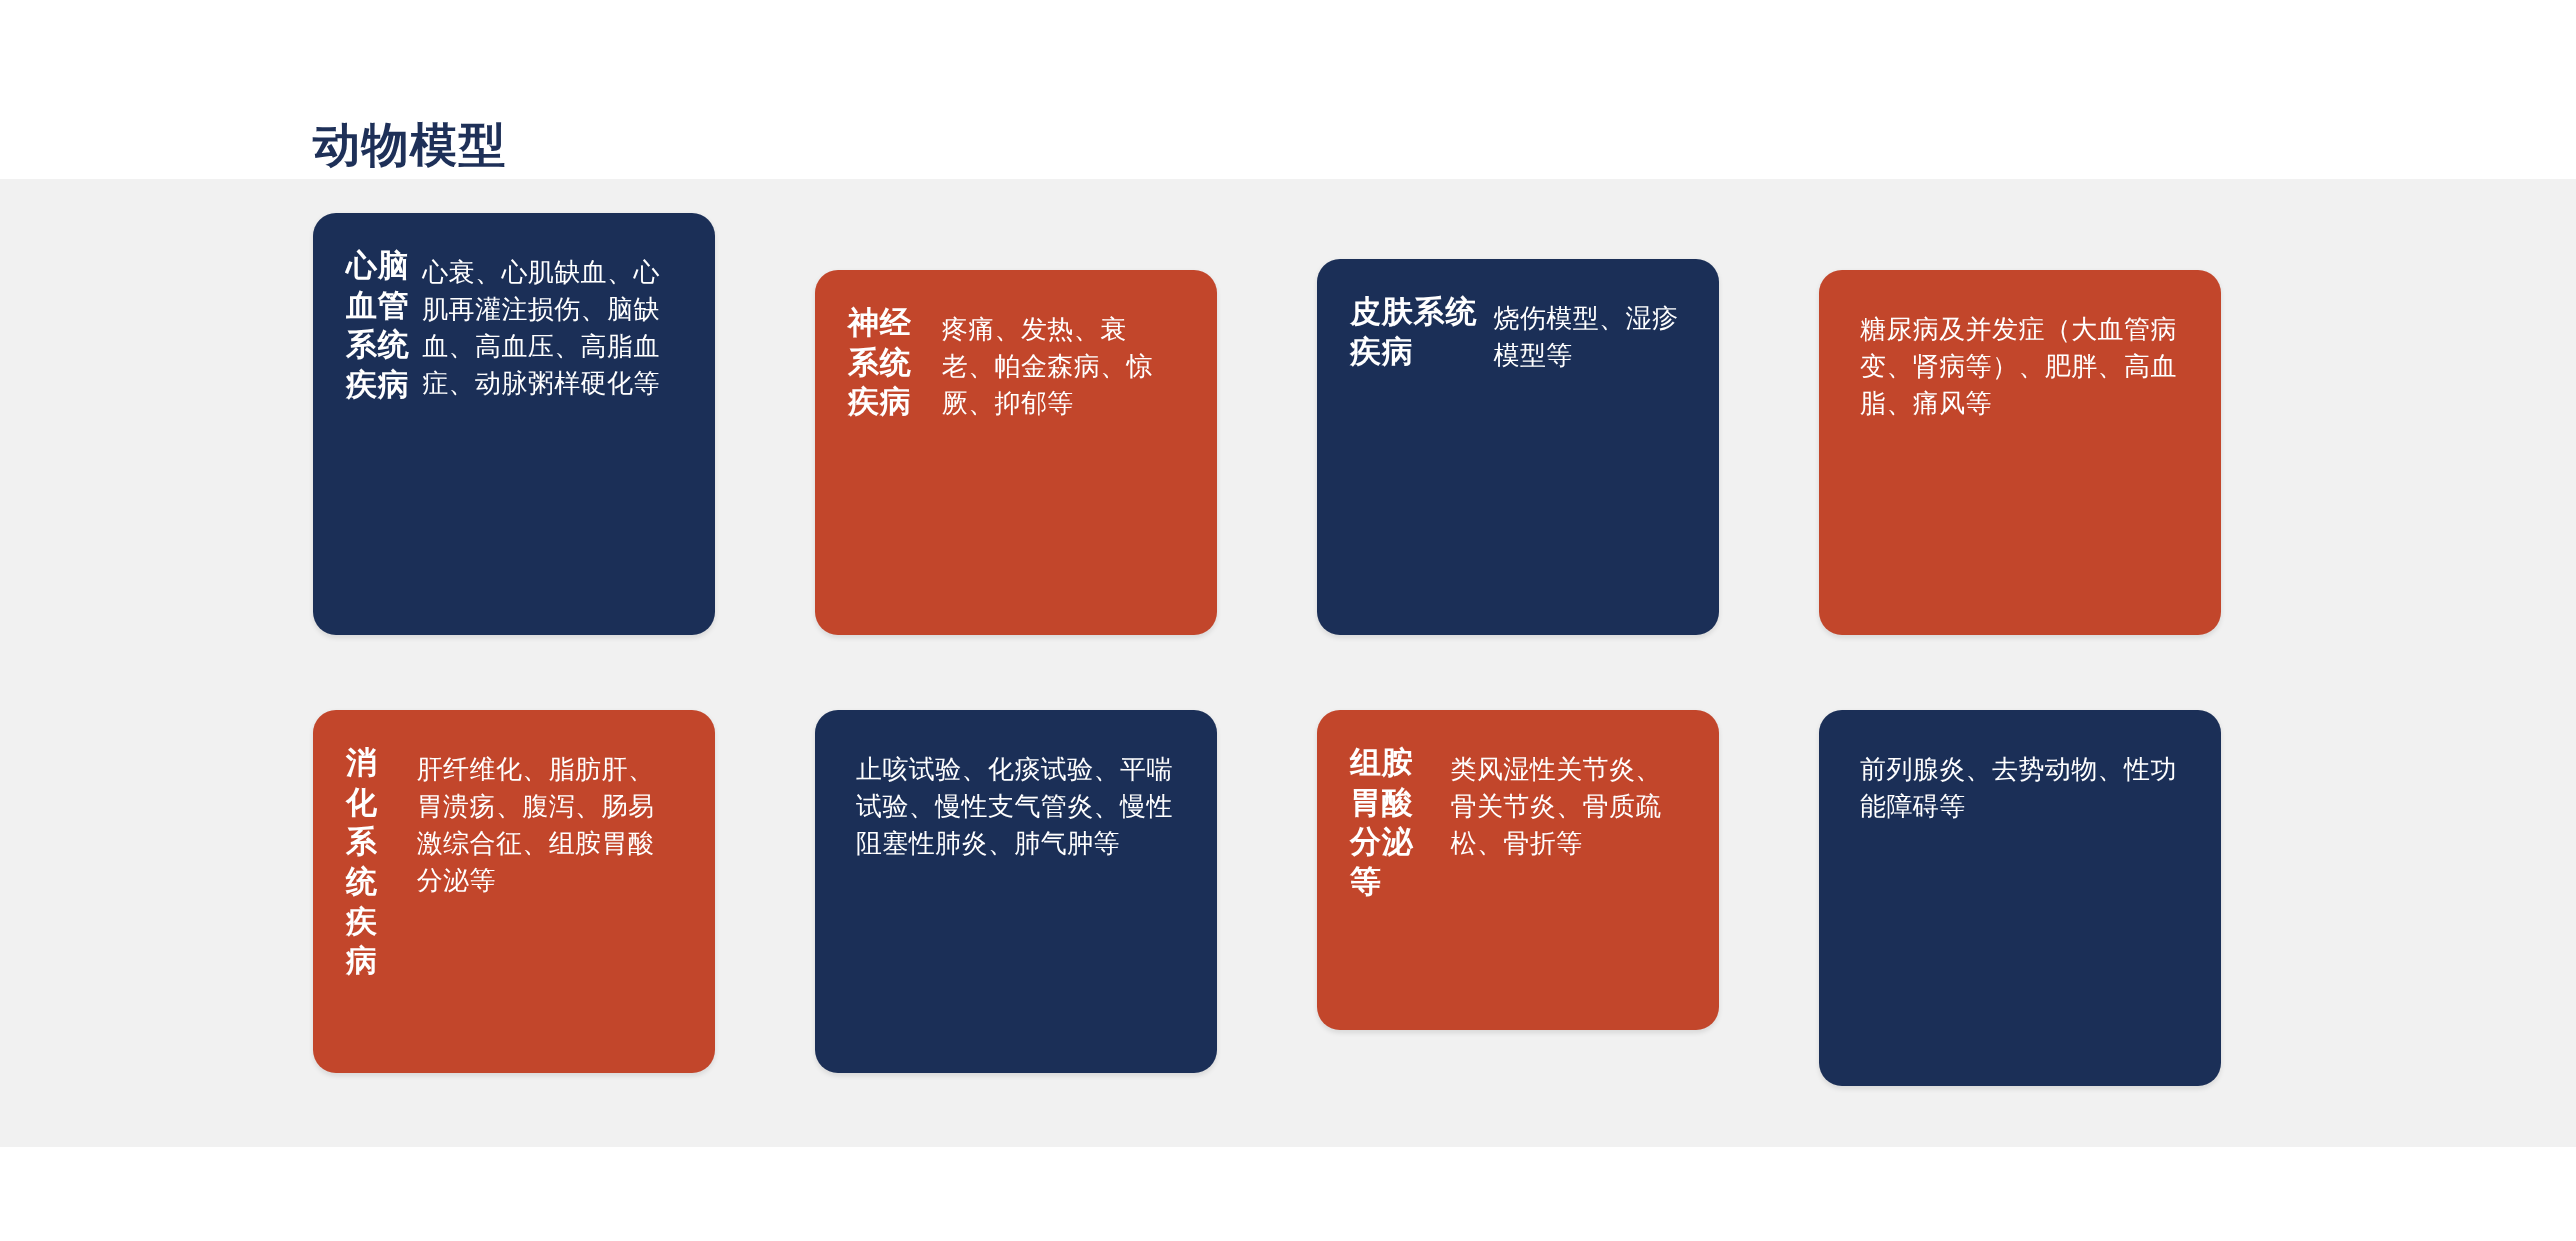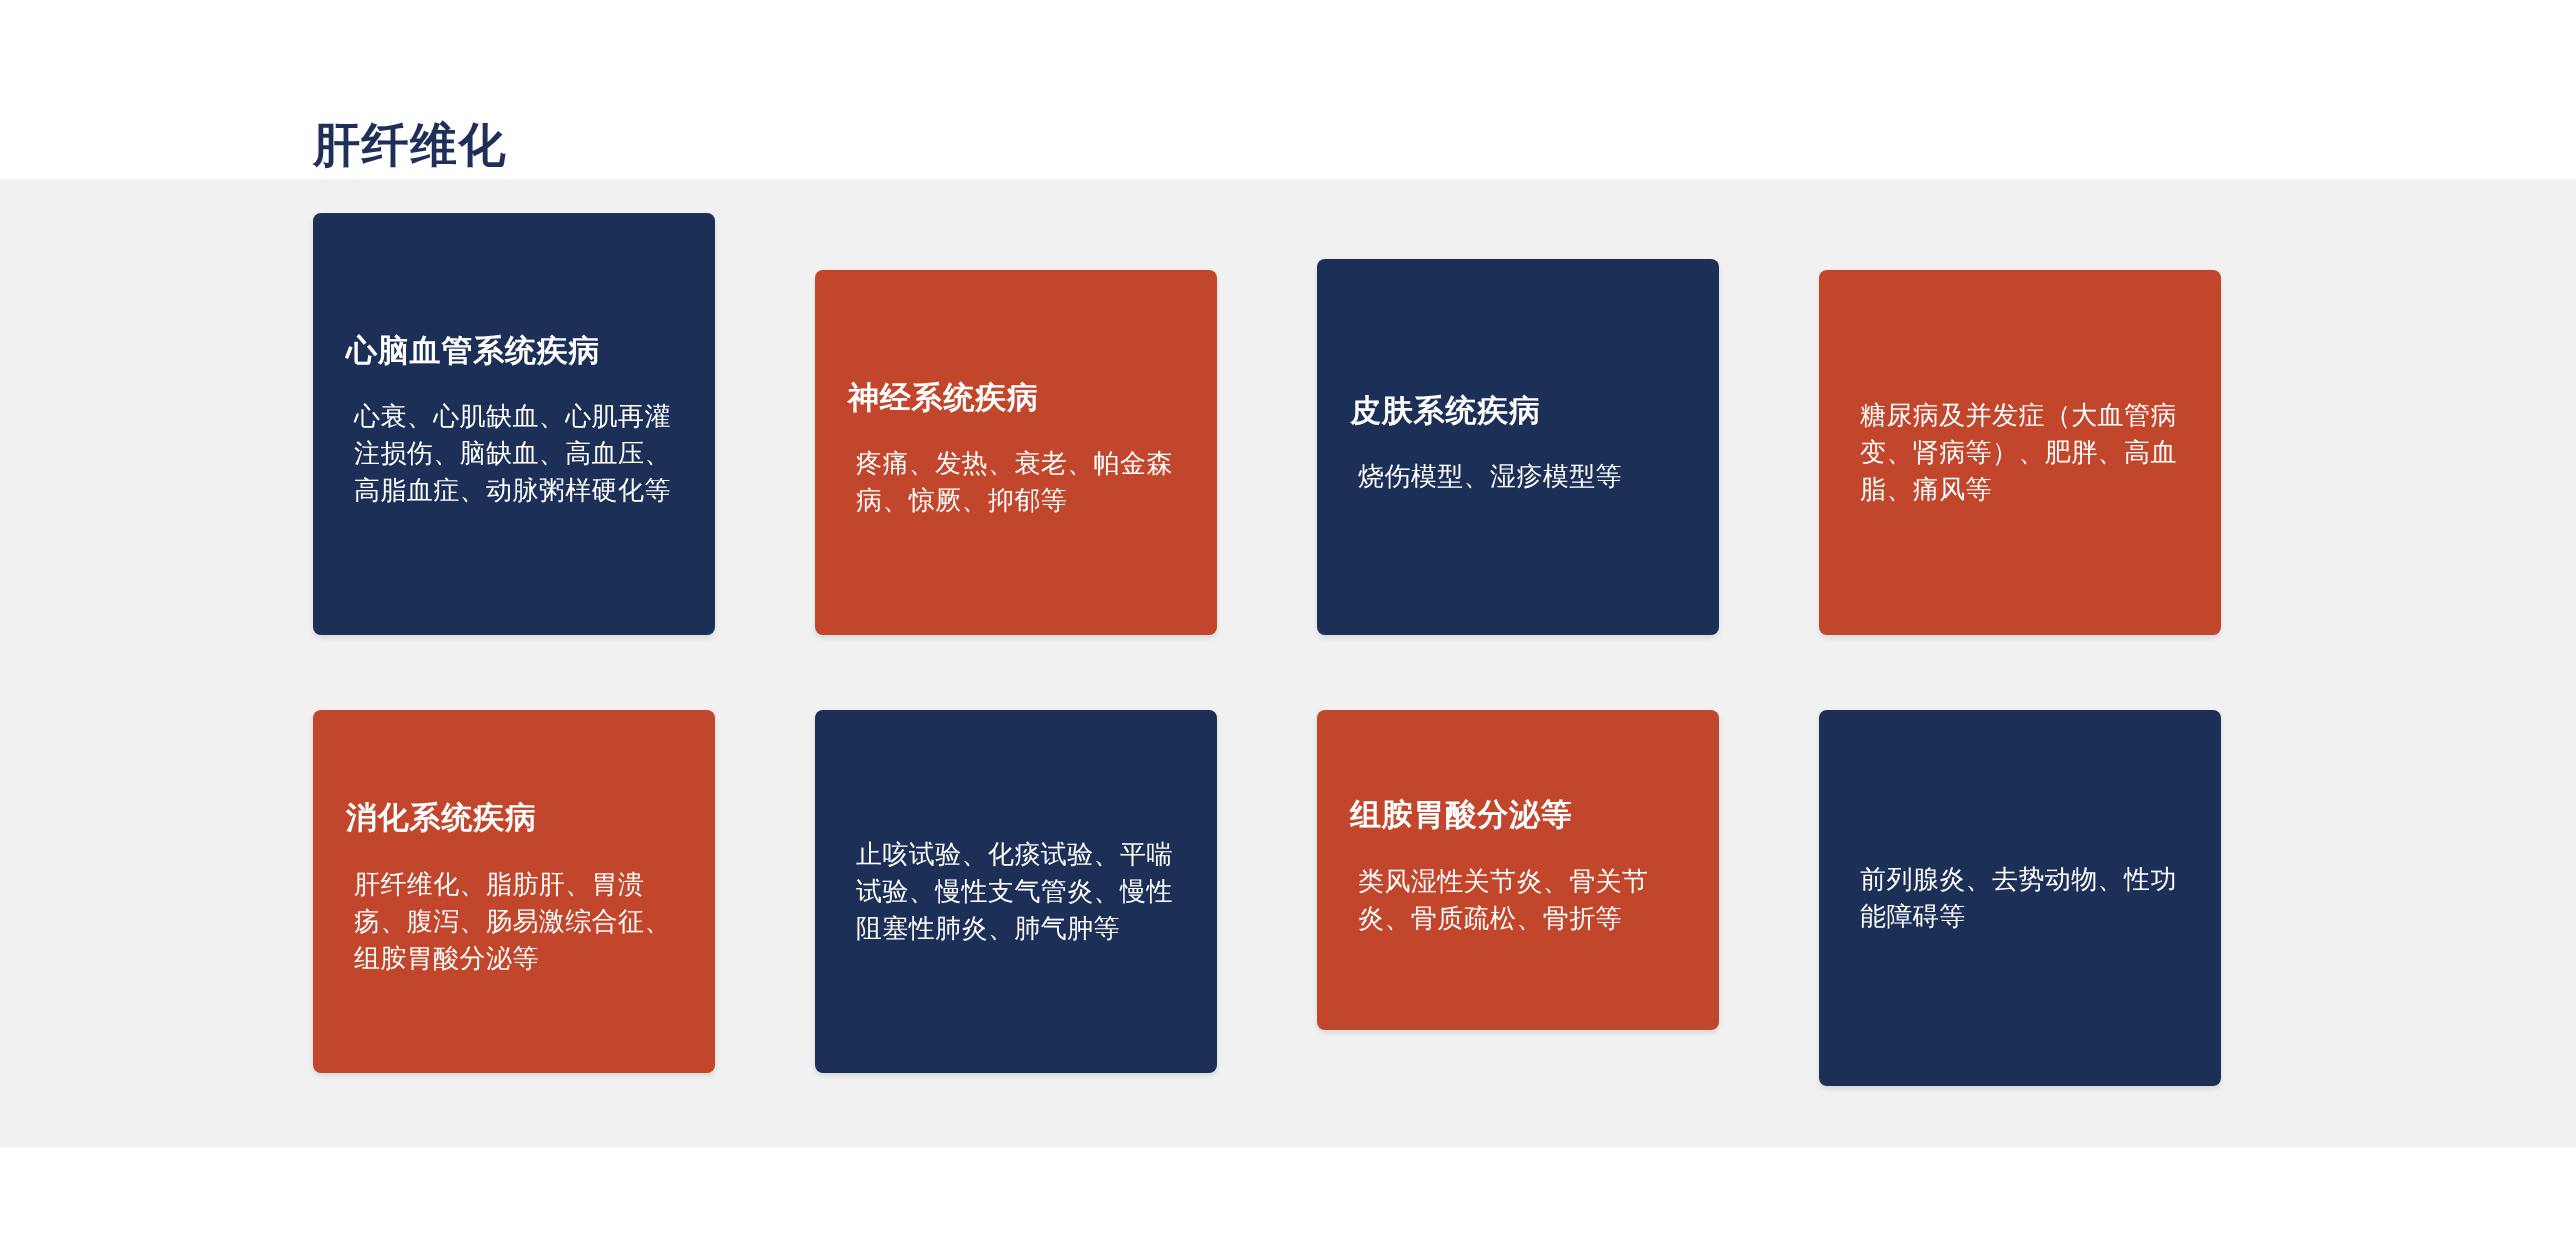--- a/index.html
+++ b/index.html
@@ -39,25 +39,24 @@
     position:absolute;left:0;width:1911px;
     display:flex;justify-content:flex-start;
     gap:100px;
   }
   .row-1{top:34px;height:422px;align-items:flex-end;}
   .row-2{top:531px;height:363px;align-items:flex-start;}
 
   .card{
     box-sizing:border-box;
     width:402px;
-    border-radius:8px;
+    border-radius:23px;
     padding:33px 30px 33px 33px;
     color:#ffffff;
     display:flex;
-    flex-direction:column;
     justify-content:center;
     box-shadow:0 2.3px 5.3px rgba(0,0,0,0.10);
   }
   .row-1 .card{min-height:0;}
   .row-2 .card{min-height:0;}
 
   .card.navy{background:#1b2f57;}
   .card.orange{background:#c2462b;}
 
   .card-title{
@@ -81,21 +80,21 @@
   .h-400{height:376px;}
   .h-477{height:363px;}
   .h-420{height:320px;}
 </style>
 </head>
 <body>
 
 <div class="page">
 
   <div class="header">
-    <h1 class="page-title">肝纤维化</h1>
+    <h1 class="page-title">动物模型</h1>
   </div>
 
   <div class="band">
     <div class="grid">
 
       <div class="row row-1">
 
         <div class="card navy h-555">
           <div class="card-title">心脑血管系统疾病</div>
           <div class="card-desc">心衰、心肌缺血、心肌再灌注损伤、脑缺血、高血压、高脂血症、动脉粥样硬化等</div>

